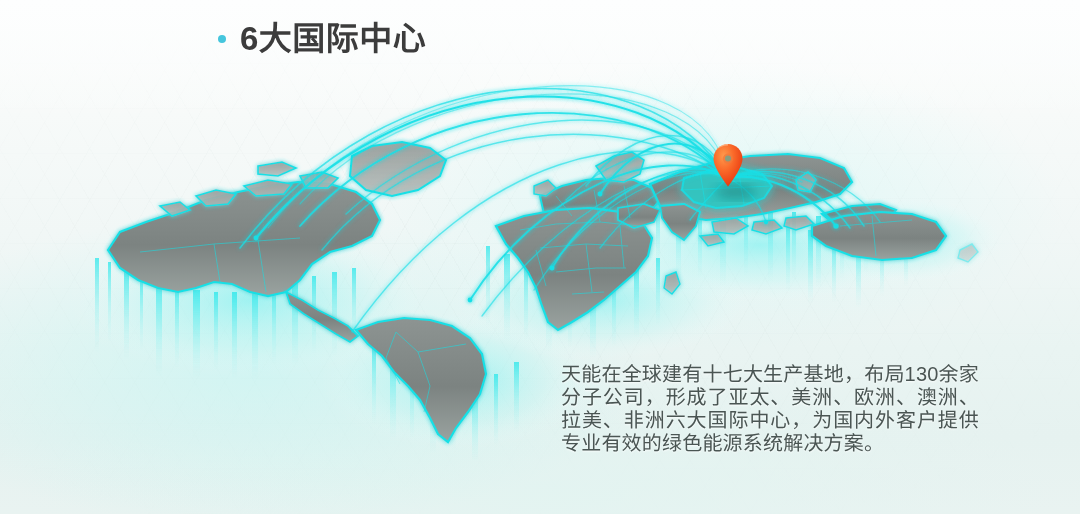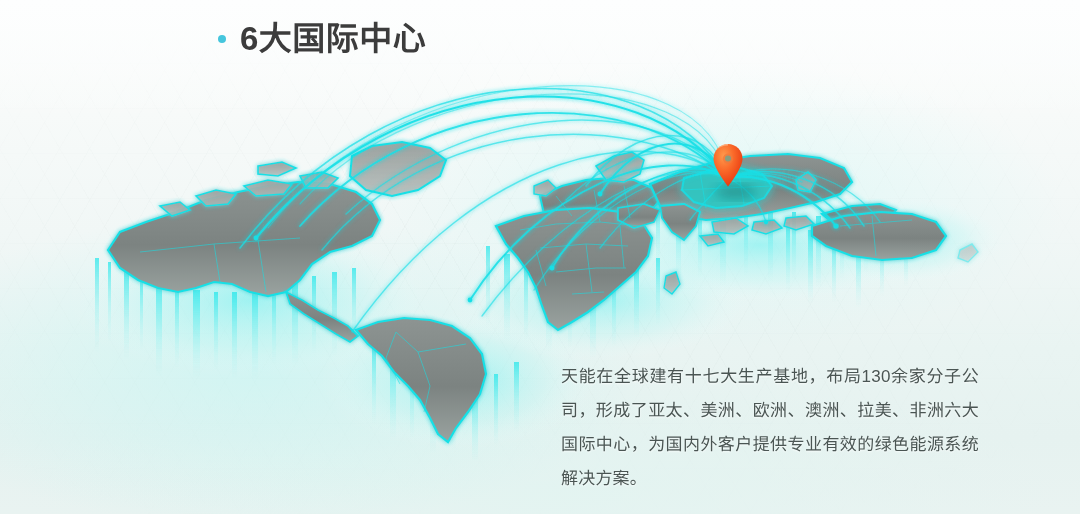--- a/index.html
+++ b/index.html
@@ -98,22 +98,22 @@
   }
   .map-svg { position: absolute; inset: 0; width: 1080px; height: 514px; }
 
   
   .paragraph {
     position: absolute;
     left: 561px;
     top: 343px;
     width: 418px;
     z-index: 45;
-    font-size: 17px;
-    line-height: 34px;
+    font-size: 20px;
+    line-height: 23px;
     color: #4a5553;
     letter-spacing: .2px;
     text-align: justify;
     text-shadow: 0 1px 2px rgba(255,255,255,.85);
   }
 
   
   .pin {
     position: absolute;
     left: 712px;

